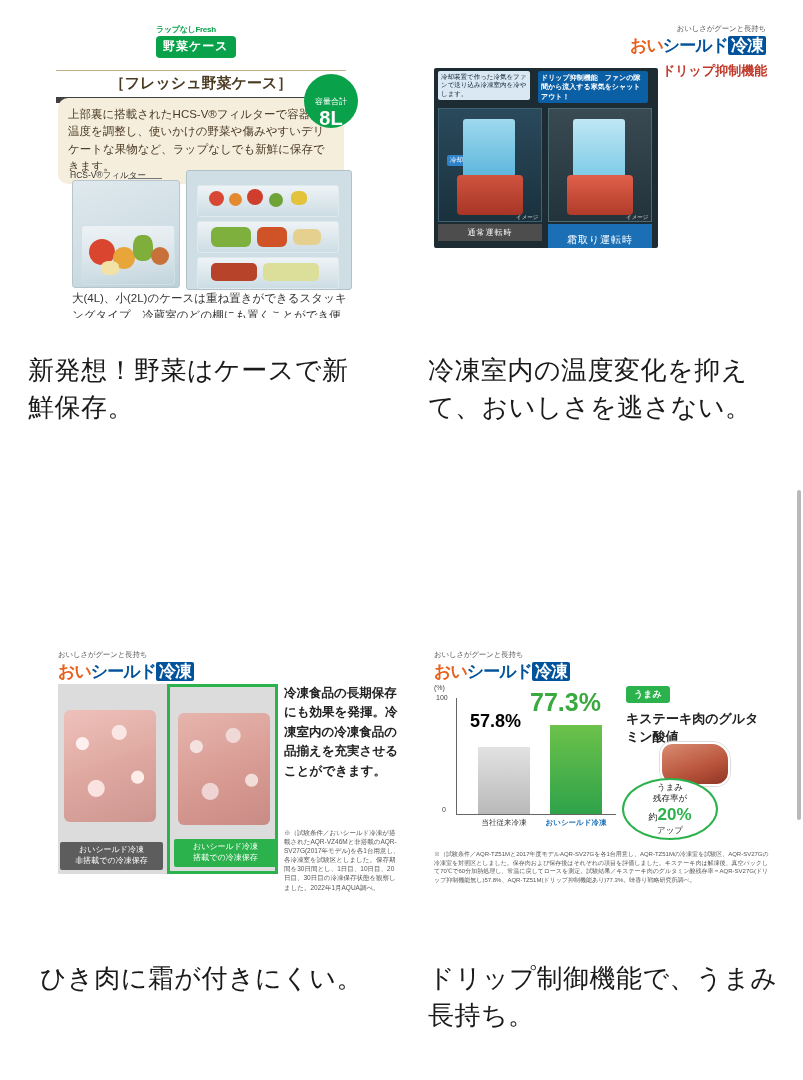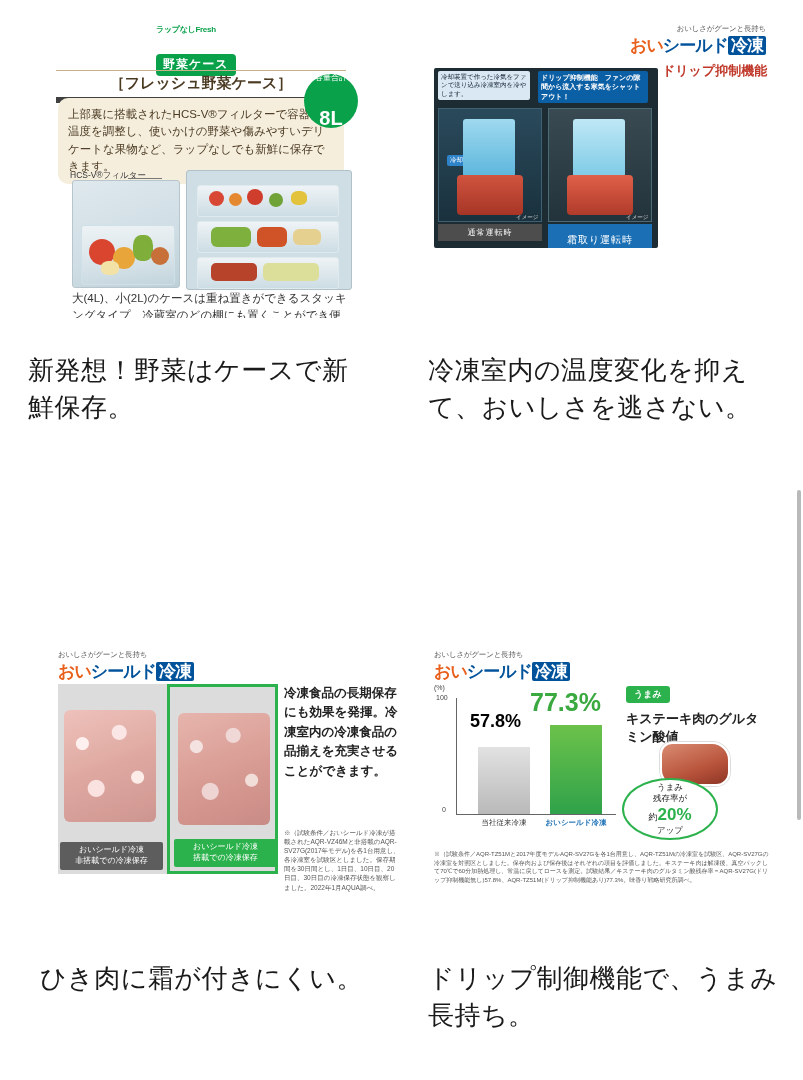--- a/index.html
+++ b/index.html
@@ -34,21 +34,21 @@
     font-family: "Liberation Sans", sans-serif;
   }
 
   
   .p1 { width: 340px; height: 300px; background:#fff; }
   .p1 .hdrwrap { position:absolute; left:128px; top:6px; text-align:left; }
   .p1 .fresh-small {
     font-size:8px; color:#0aa14b; font-weight:bold; letter-spacing:-0.3px;
   }
   .p1 .green-tag {
-    margin-top:19px;
+    margin-top:1px;
     background:#0aa14b; color:#fff; font-size:12px; font-weight:bold;
     border-radius:4px; padding:2px 7px 3px; display:inline-block;
     letter-spacing:1px;
   }
   .p1 .title-bar {
     position:absolute; left:28px; top:52px; width:290px;
     text-align:center; font-size:15px; font-weight:bold; color:#4a3a22;
     border-top:1px solid #c8b089; border-bottom:6px solid #404040;
     padding:3px 0 4px;
   }
@@ -106,21 +106,21 @@
   .p1 .v5 { left:104px; top:20px; width:16px; height:14px; background:#e2c33b; border-radius:40%; }
   .p1 .v6 { left:24px; top:56px; width:40px; height:20px; background:#7eb03d; border-radius:6px; }
   .p1 .v7 { left:70px; top:56px; width:30px; height:20px; background:#cf5327; border-radius:6px; }
   .p1 .v8 { left:106px; top:58px; width:28px; height:16px; background:#e6d08f; border-radius:6px; }
   .p1 .v9 { left:24px; top:92px; width:46px; height:18px; background:#b7432b; border-radius:5px; }
   .p1 .v10 { left:76px; top:92px; width:56px; height:18px; background:#dcdf9a; border-radius:5px; }
 
   .p1 .badge {
     position:absolute; right:10px; top:56px; width:54px; height:54px;
     border-radius:50%; background:#0aa14b; color:#fff; text-align:center;
-    display:flex; flex-direction:column; align-items:center; justify-content:space-between;
+    display:flex; flex-direction:column; align-items:center; justify-content:flex-end;
     line-height:1;
   }
   .p1 .badge .t { font-size:8px; margin-bottom:2px; }
   .p1 .badge .n { font-size:20px; font-weight:bold; }
   .p1 .foot {
     position:absolute; left:44px; top:272px; width:280px;
     font-size:11.5px; line-height:1.45; color:#333;
   }
 
   

